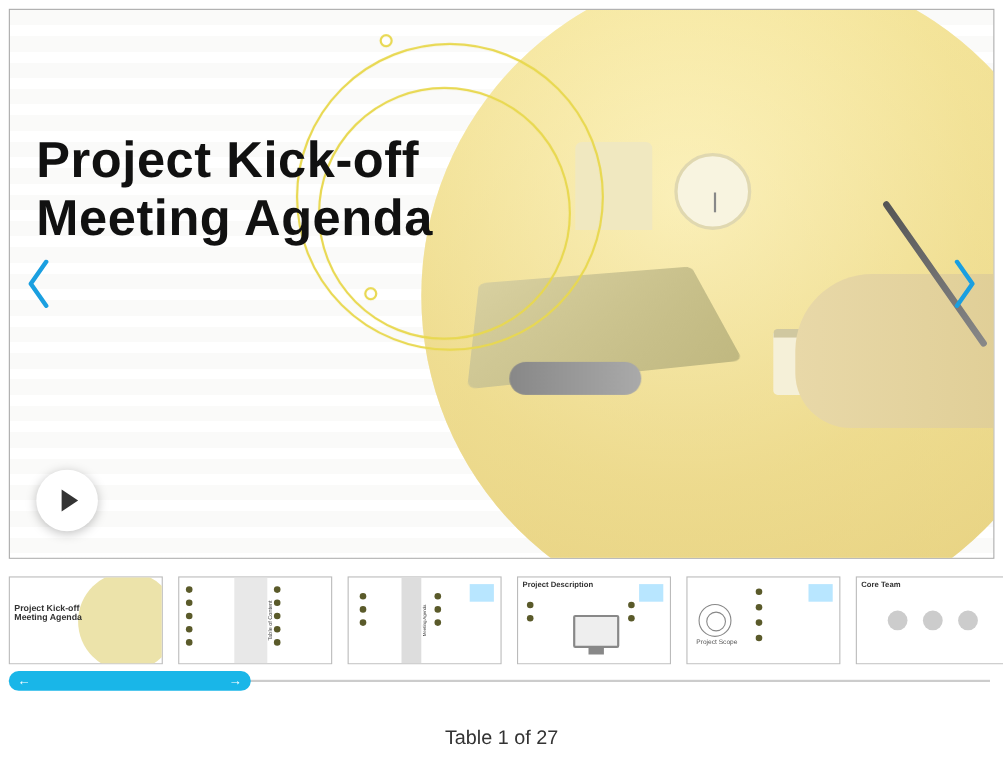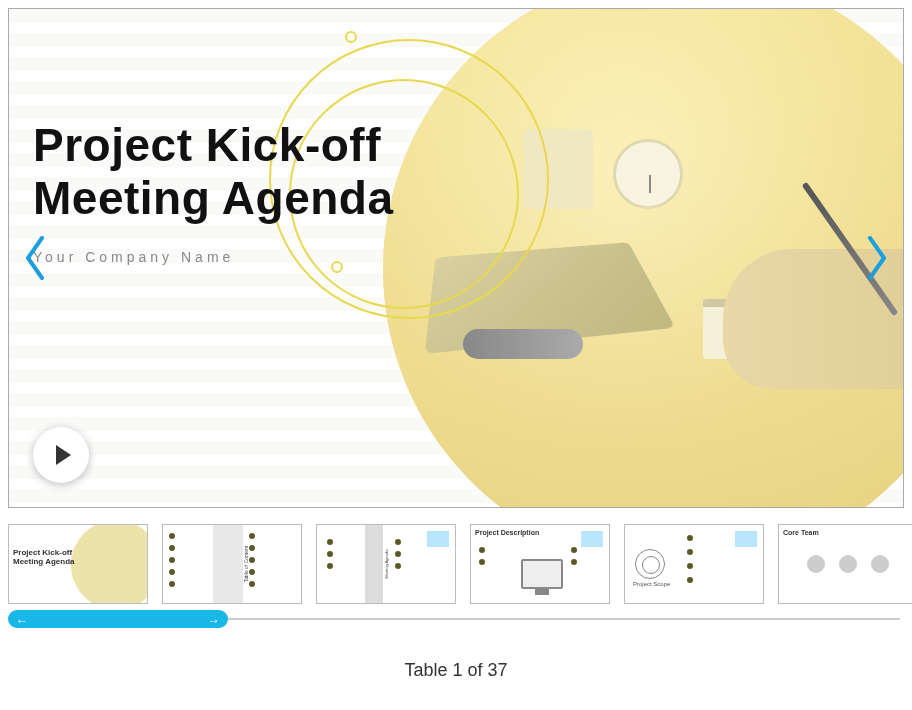--- a/index.html
+++ b/index.html
@@ -258,21 +258,20 @@
   </div>
   <div class="ring-outer"></div>
   <div class="ring-inner"></div>
   <div class="ring-dot d1"></div>
   <div class="ring-dot d2"></div>
 
   <div class="slide-title">
     <span>Project Kick-off</span><br>
     <span>Meeting Agenda</span>
   </div>
-  <div class="slide-subtitle">Your Company Name</div>
 
   <div class="nav-arrow left">
     <svg viewBox="0 0 24 44">
         <path d="M18 2 L4 22 L18 42" stroke="#1a9fe0" stroke-width="4" fill="none" stroke-linecap="round" stroke-linejoin="round"></path>
       </svg>
   </div>
   <div class="nav-arrow right">
     <svg viewBox="0 0 24 44">
         <path d="M6 2 L20 22 L6 42" stroke="#1a9fe0" stroke-width="4" fill="none" stroke-linecap="round" stroke-linejoin="round"></path>
       </svg>
@@ -404,14 +403,14 @@
 </div>
 
 <div class="scrollbar-track">
   <div class="scrollbar-thumb">
     <span class="sb-arr">←</span>
     <span class="sb-arr">→</span>
   </div>
 </div>
 
 <div class="slide-counter">
-  <span>Table </span><span>1</span><span> of </span><span>37</span>
+  <span>Table </span><span>1</span><span> of </span><span>27</span>
 </div>
 
 </body></html>

